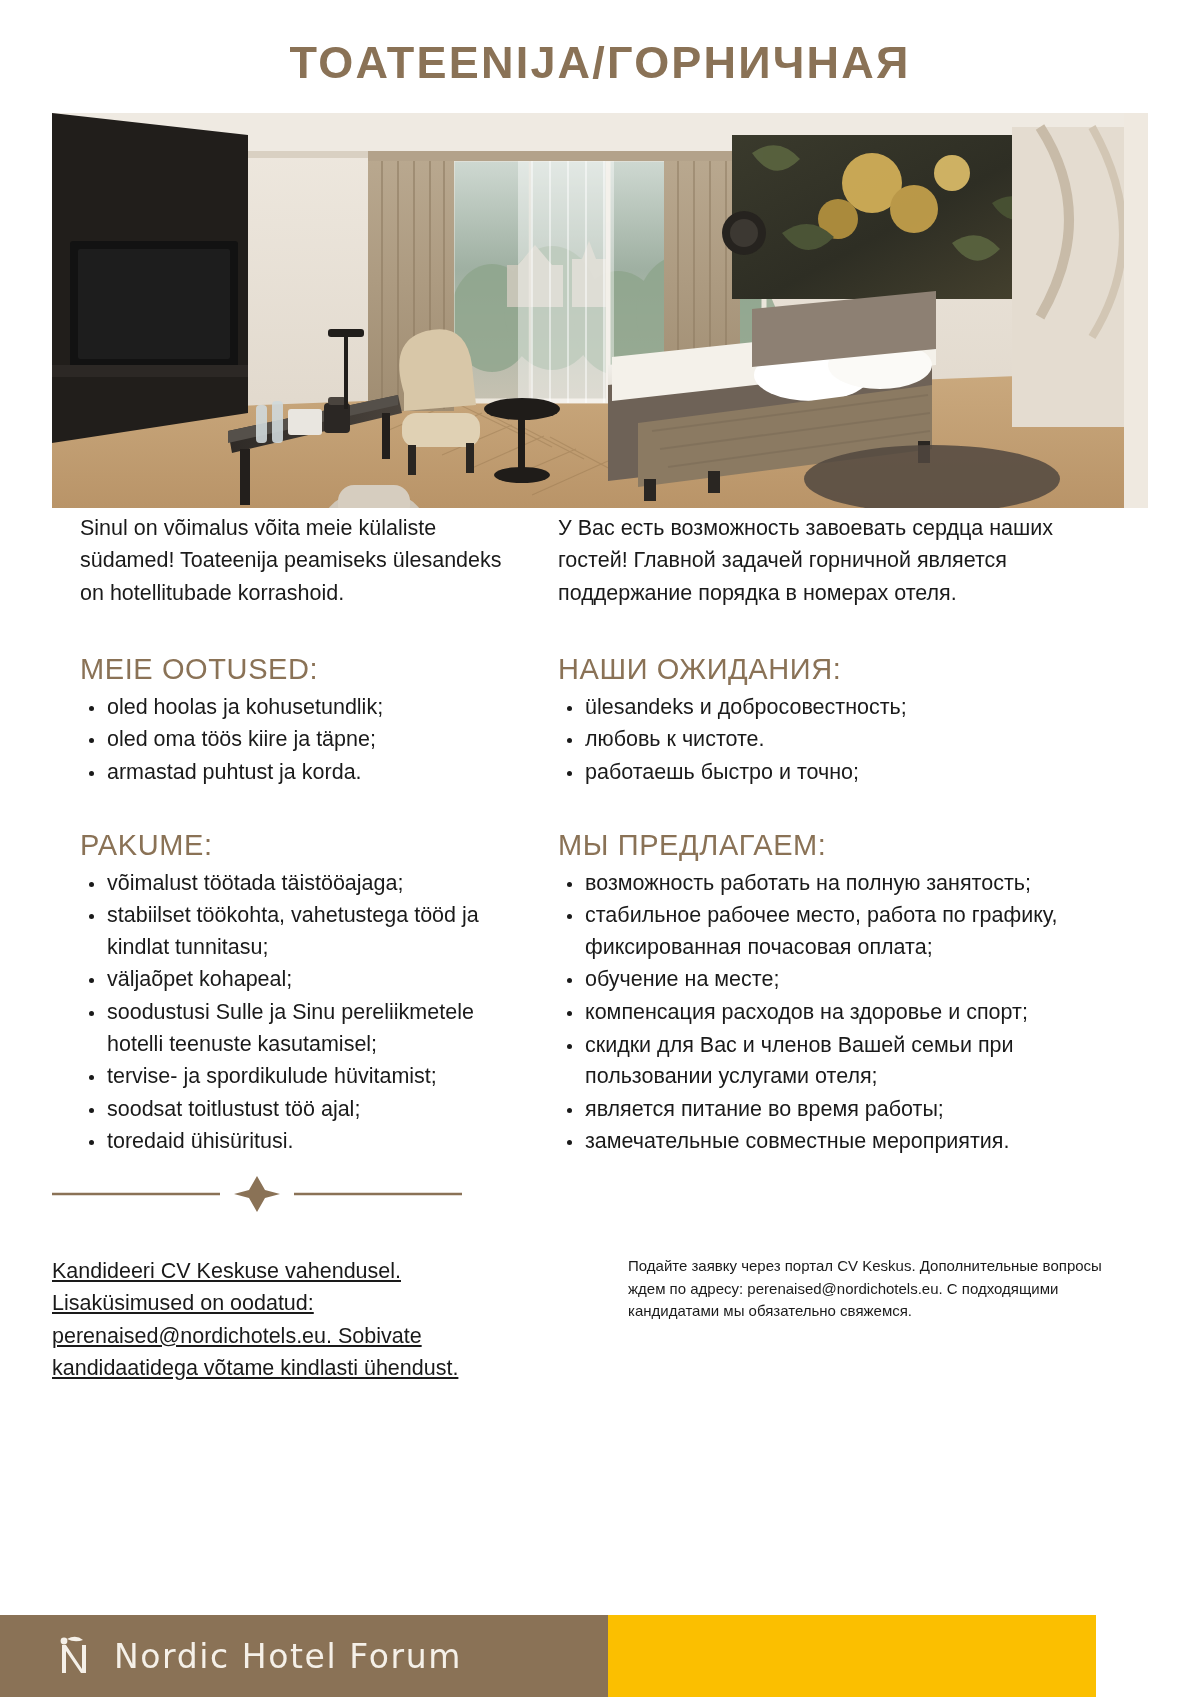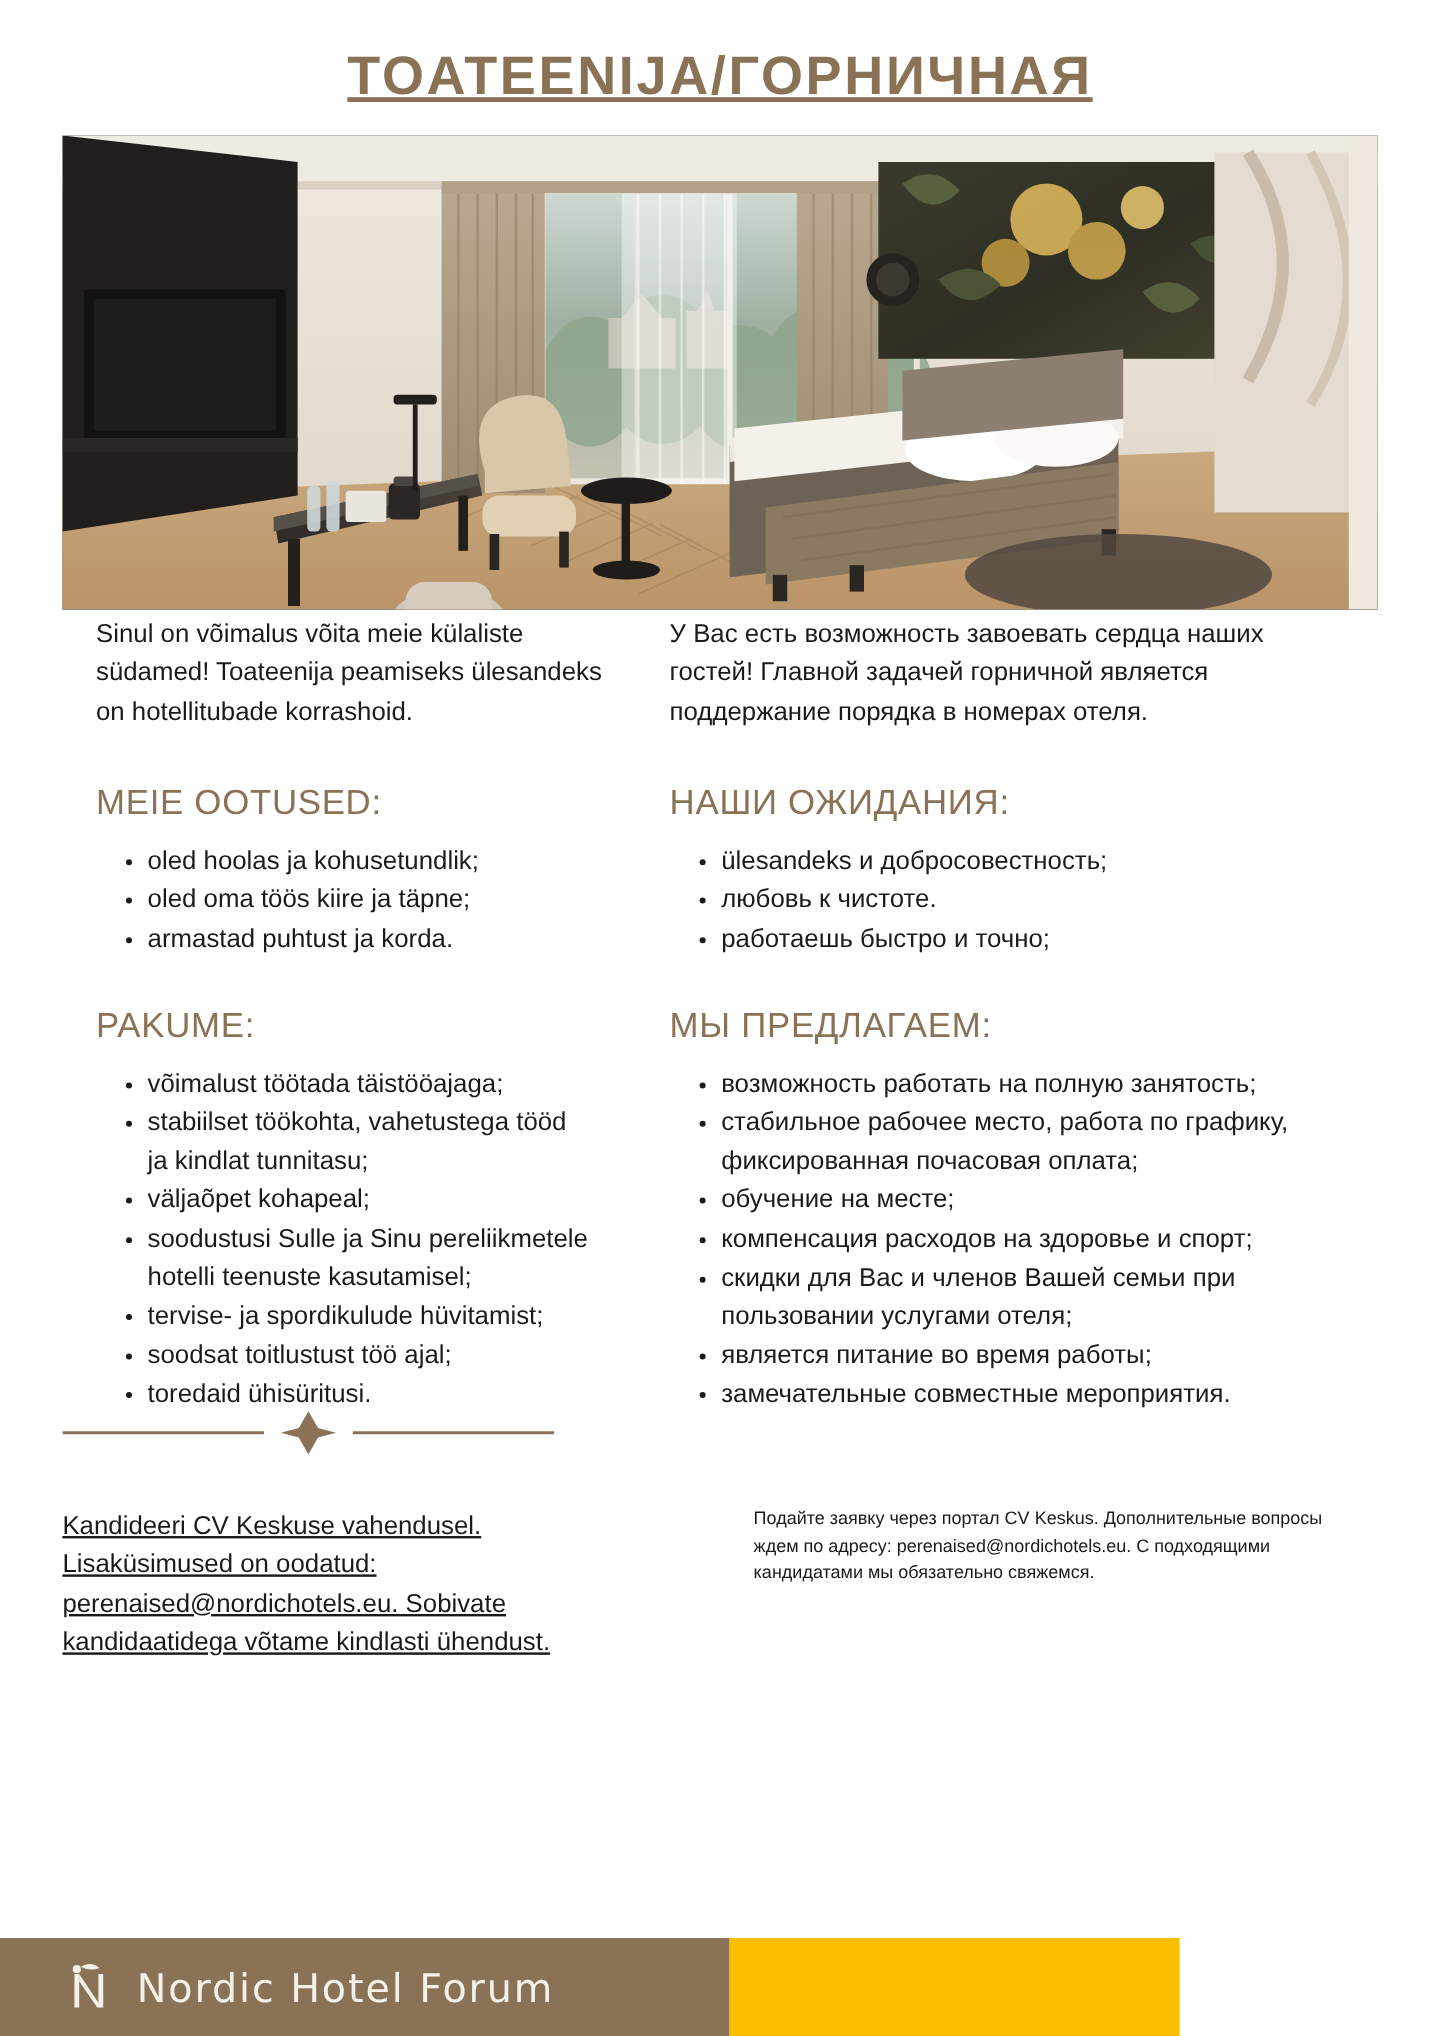--- a/index.html
+++ b/index.html
@@ -24,21 +24,20 @@
   
   .title {
     text-align: center;
     font-size: 45px;
     font-weight: bold;
     letter-spacing: 2.2px;
     color: #8a7256;
     padding-top: 38px;
     padding-bottom: 6px;
     line-height: 1.1;
-    text-decoration: underline;
   }
 
   
   .hero {
     position: absolute;
     left: 52px;
     top: 113px;
     width: 1096px;
     height: 395px;
     overflow: hidden;
@@ -76,21 +75,21 @@
     font-weight: normal;
     color: #8a7256;
     letter-spacing: 0.6px;
     margin-top: 40px;
     margin-bottom: 6px;
   }
   .section-heading.first { margin-top: 44px; }
 
   ul.bullets {
     list-style: none;
-    margin: 16px;
+    margin: 0;
     padding: 0;
   }
   ul.bullets li {
     position: relative;
     font-size: 21.5px;
     line-height: 1.47;
     padding-left: 27px;
     margin-bottom: 1px;
     color: #1a1a1a;
   }
@@ -131,21 +130,21 @@
     width: 490px;
     font-size: 15px;
     line-height: 1.5;
   }
 
   
   .footer {
     position: absolute;
     left: 0;
     bottom: 0;
-    width: 983px;
+    width: 1096px;
     height: 82px;
     display: flex;
   }
   .footer-brand {
     width: 608px;
     background: #8a7256;
     display: flex;
     align-items: center;
     padding-left: 52px;
   }

